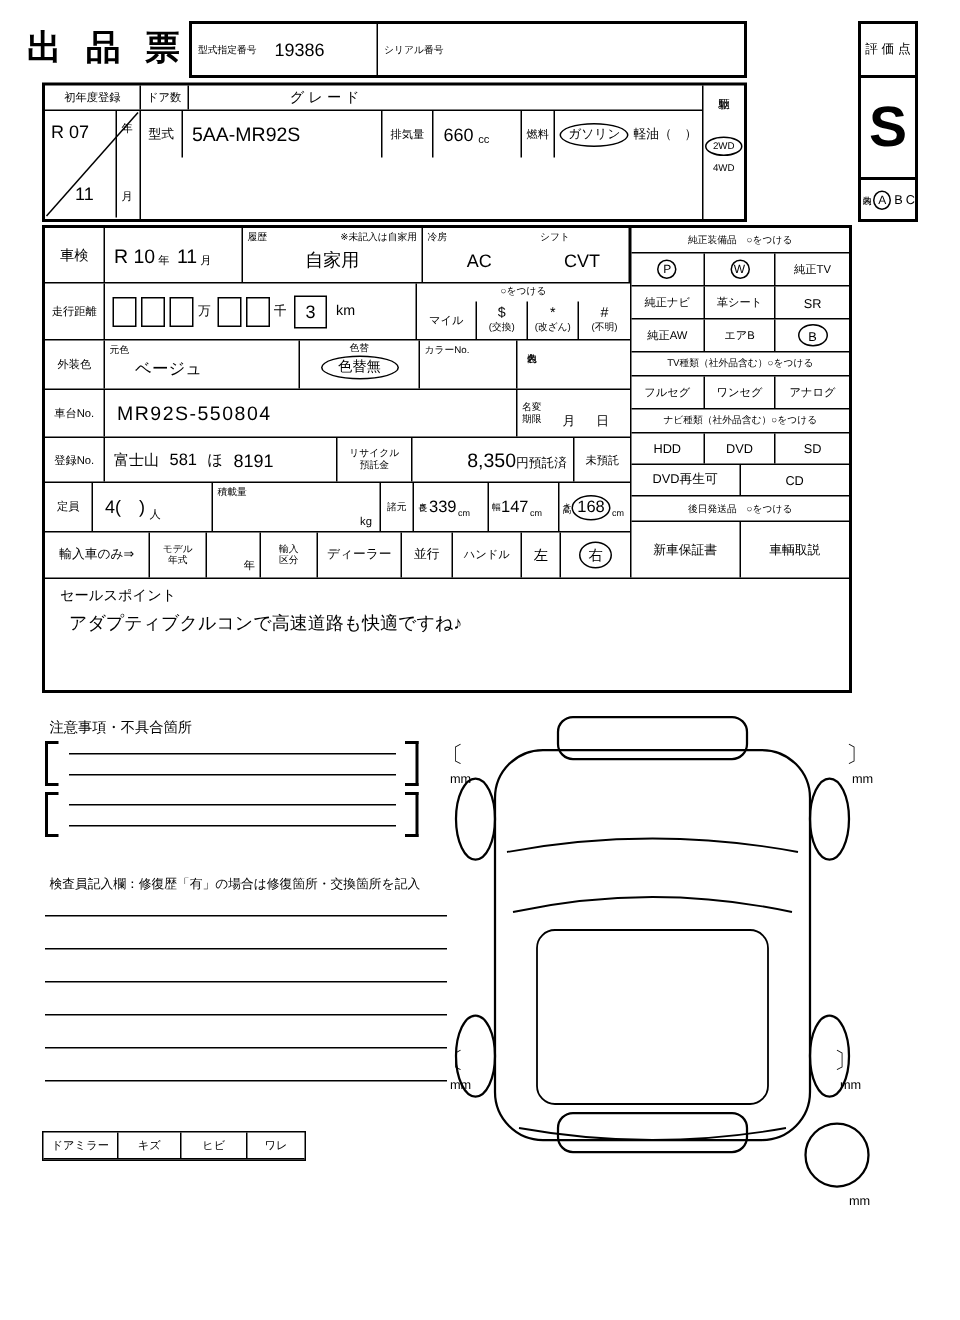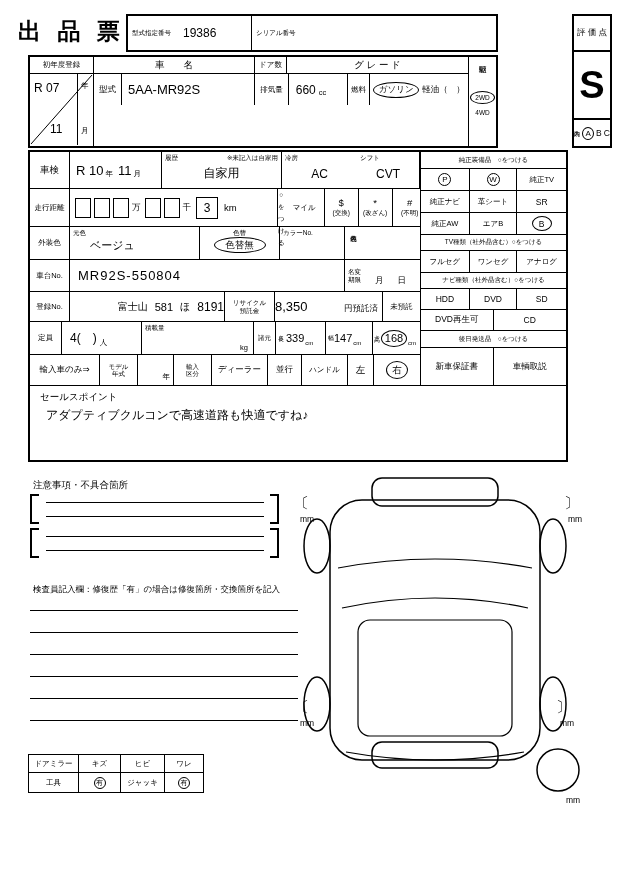--- a/index.html
+++ b/index.html
@@ -59,23 +59,20 @@
     <span class="f8">B</span>
     <span class="f8">C</span>
   </div>
 
   <div class="abs row b2" style="left:28px;top:55px;width:470px;height:93px">
     <div class="col" style="width:438px">
       <div class="row bb" style="height:17px;flex:none">
         <div class="cell f7" style="width:64px">
             <span>初年度登録</span>
           </div>
-        <div class="cell f9" style="width:161px">
-            <span>車　　名</span>
-          </div>
         <div class="cell f7" style="width:32px">
             <span>ドア数</span>
           </div>
         <div class="cell last f9" style="width:181px">
             <span>グ レ ー ド</span>
           </div>
       </div>
       <div class="row" style="height:72px;flex:none">
         <div class="cell" style="width:64px;display:block">
           <svg class="abs" style="left:0;top:0" width="63" height="71">
@@ -164,21 +161,21 @@
             <span class="dbox"></span>
             <span class="f8" style="margin-right:4px">万</span>
             <span class="dbox"></span>
             <span class="dbox"></span>
             <span class="f8" style="margin-right:5px">千</span>
             <span class="dbox" style="width:22px;height:22px">
               <span class="f12">3</span>
             </span>
             <span class="f9" style="margin-left:3px">km</span>
           </div>
-          <div class="cell last" style="width:142px;flex-direction:row;align-items:stretch;justify-content:flex-start">
+          <div class="cell last" style="width:142px;flex-direction:column;align-items:stretch;justify-content:flex-start">
             <div class="f6" style="text-align:center;height:12px;line-height:12px">○をつける</div>
             <div class="row" style="flex:1">
               <div class="cell f7" style="width:40px">
                   <span>マイル</span>
                 </div>
               <div class="cell col-c" style="width:34px">
                 <span class="f9">$</span>
                   <span class="f6">(交換)</span>
               </div>
               <div class="cell col-c" style="width:34px">
@@ -229,31 +226,31 @@
             </span>
             <span class="f8" style="margin:10px 0 0 14px">月</span>
             <span class="f8" style="margin:10px 0 0 14px">日</span>
           </div>
         </div>
 
         <div class="row bb" style="height:30px;flex:none">
           <div class="cell f7" style="width:40px">
               <span>登録No.</span>
             </div>
-          <div class="cell" style="width:155px;justify-content:flex-end;padding-left:6px;gap:7px">
+          <div class="cell" style="width:155px;justify-content:flex-start;padding-left:6px;gap:7px">
             <span class="f10">富士山</span>
             <span class="f11">581</span>
             <span class="f10">ほ</span>
             <span class="f12">8191</span>
           </div>
           <div class="cell col-c f6" style="width:50px">
             <span>リサイクル</span>
               <span>預託金</span>
           </div>
-          <div class="cell" style="width:108px;justify-content:space-between;padding-right:4px">
+          <div class="cell" style="width:108px;justify-content:flex-end;padding-right:4px">
             <span class="f13">8,350</span>
             <span class="f8" style="margin-top:4px">円預託済</span>
           </div>
           <div class="cell last f7" style="width:37px">
               <span>未預託</span>
             </div>
         </div>
 
         <div class="row bb" style="height:33px;flex:none">
           <div class="cell f7" style="width:32px">
@@ -440,38 +437,20 @@
         </div>
       <div class="cell f7" style="width:42px">
           <span>キズ</span>
         </div>
       <div class="cell f7" style="width:44px">
           <span>ヒビ</span>
         </div>
       <div class="cell last f7" style="width:38px">
           <span>ワレ</span>
         </div>
-    </div>
-    <div class="row" style="height:19px;flex:none">
-      <div class="cell f7" style="width:50px">
-          <span>工具</span>
-        </div>
-      <div class="cell" style="width:42px">
-        <span class="circ" style="width:12px;height:12px">
-            <span style="font-size:7px">有</span>
-          </span>
-      </div>
-      <div class="cell f7" style="width:44px">
-          <span>ジャッキ</span>
-        </div>
-      <div class="cell last" style="width:38px">
-        <span class="circ" style="width:12px;height:12px">
-            <span style="font-size:7px">有</span>
-          </span>
-      </div>
     </div>
   </div>
 
   <svg class="abs" style="left:290px;top:470px" width="330" height="350" viewBox="0 0 330 350">
     <g fill="none" stroke="#000" stroke-width="1.5">
       <rect x="82" y="8" width="126" height="28" rx="10"></rect>
       <rect x="40" y="30" width="210" height="260" rx="32"></rect>
       <path d="M48,98 Q145,80 242,98" stroke-width="1.2"></path>
       <path d="M52,138 Q145,118 238,138" stroke-width="1.2"></path>
       <rect x="68" y="150" width="154" height="116" rx="12" stroke-width="1.2"></rect>

